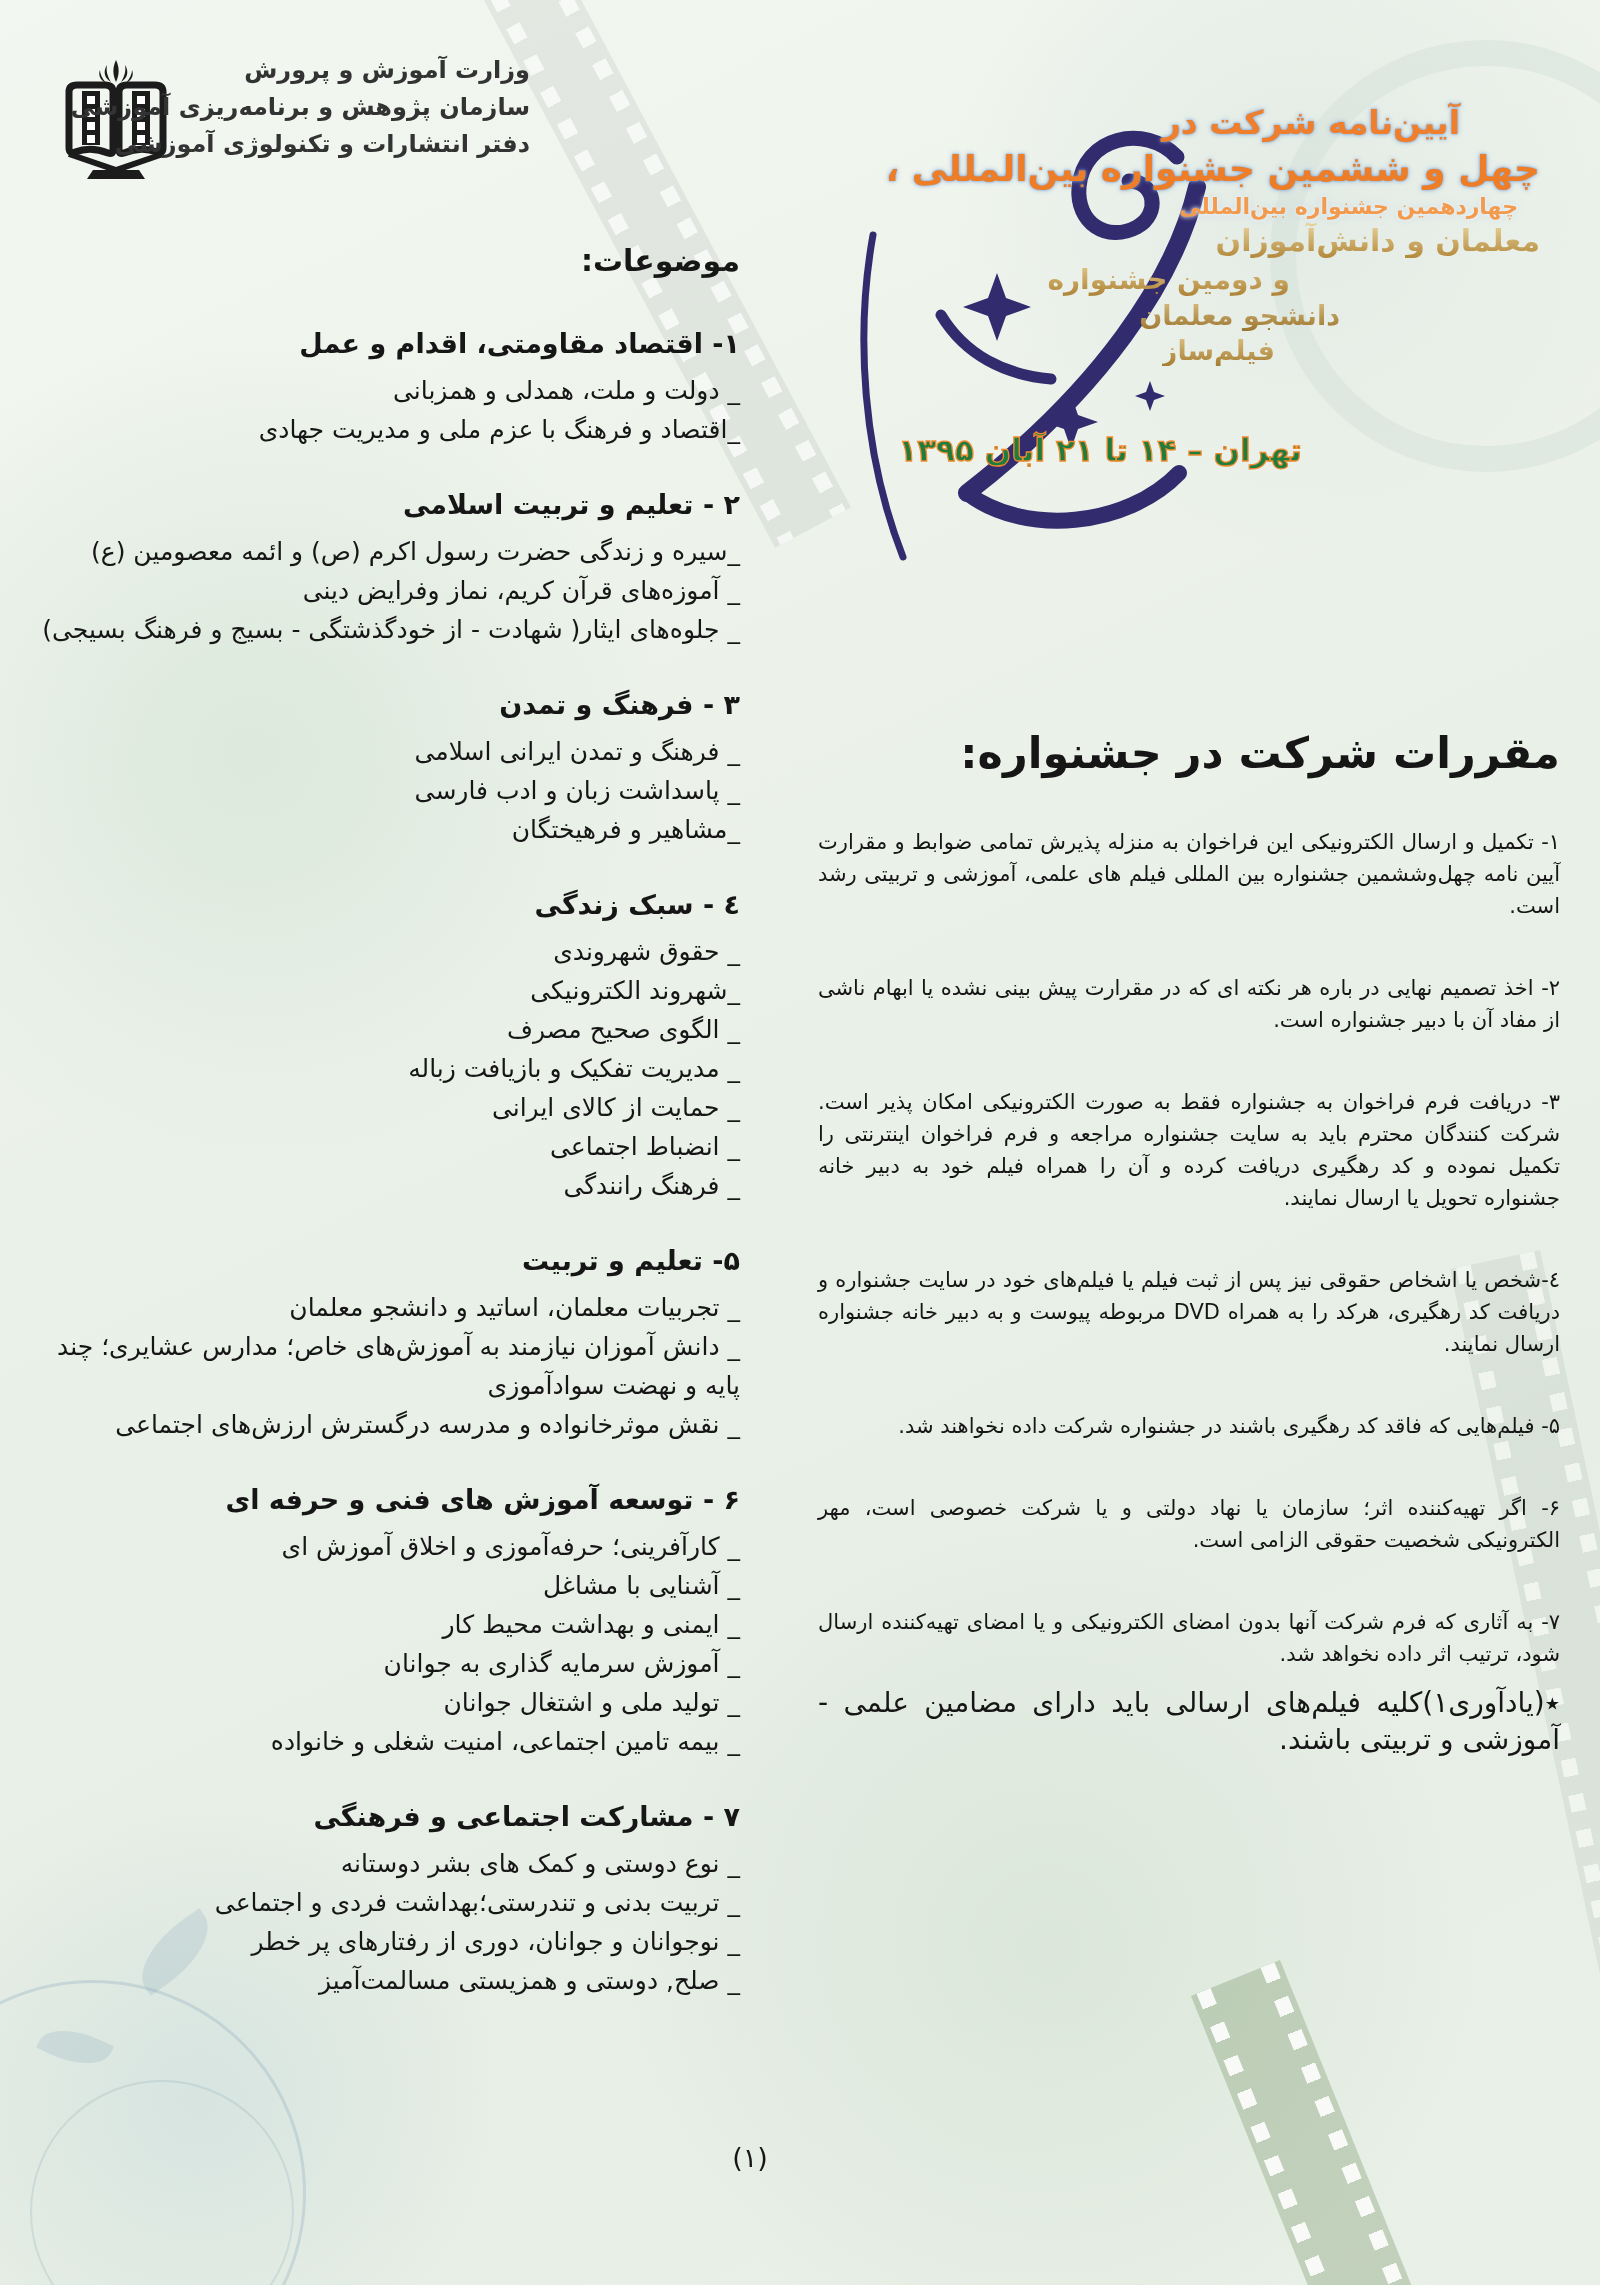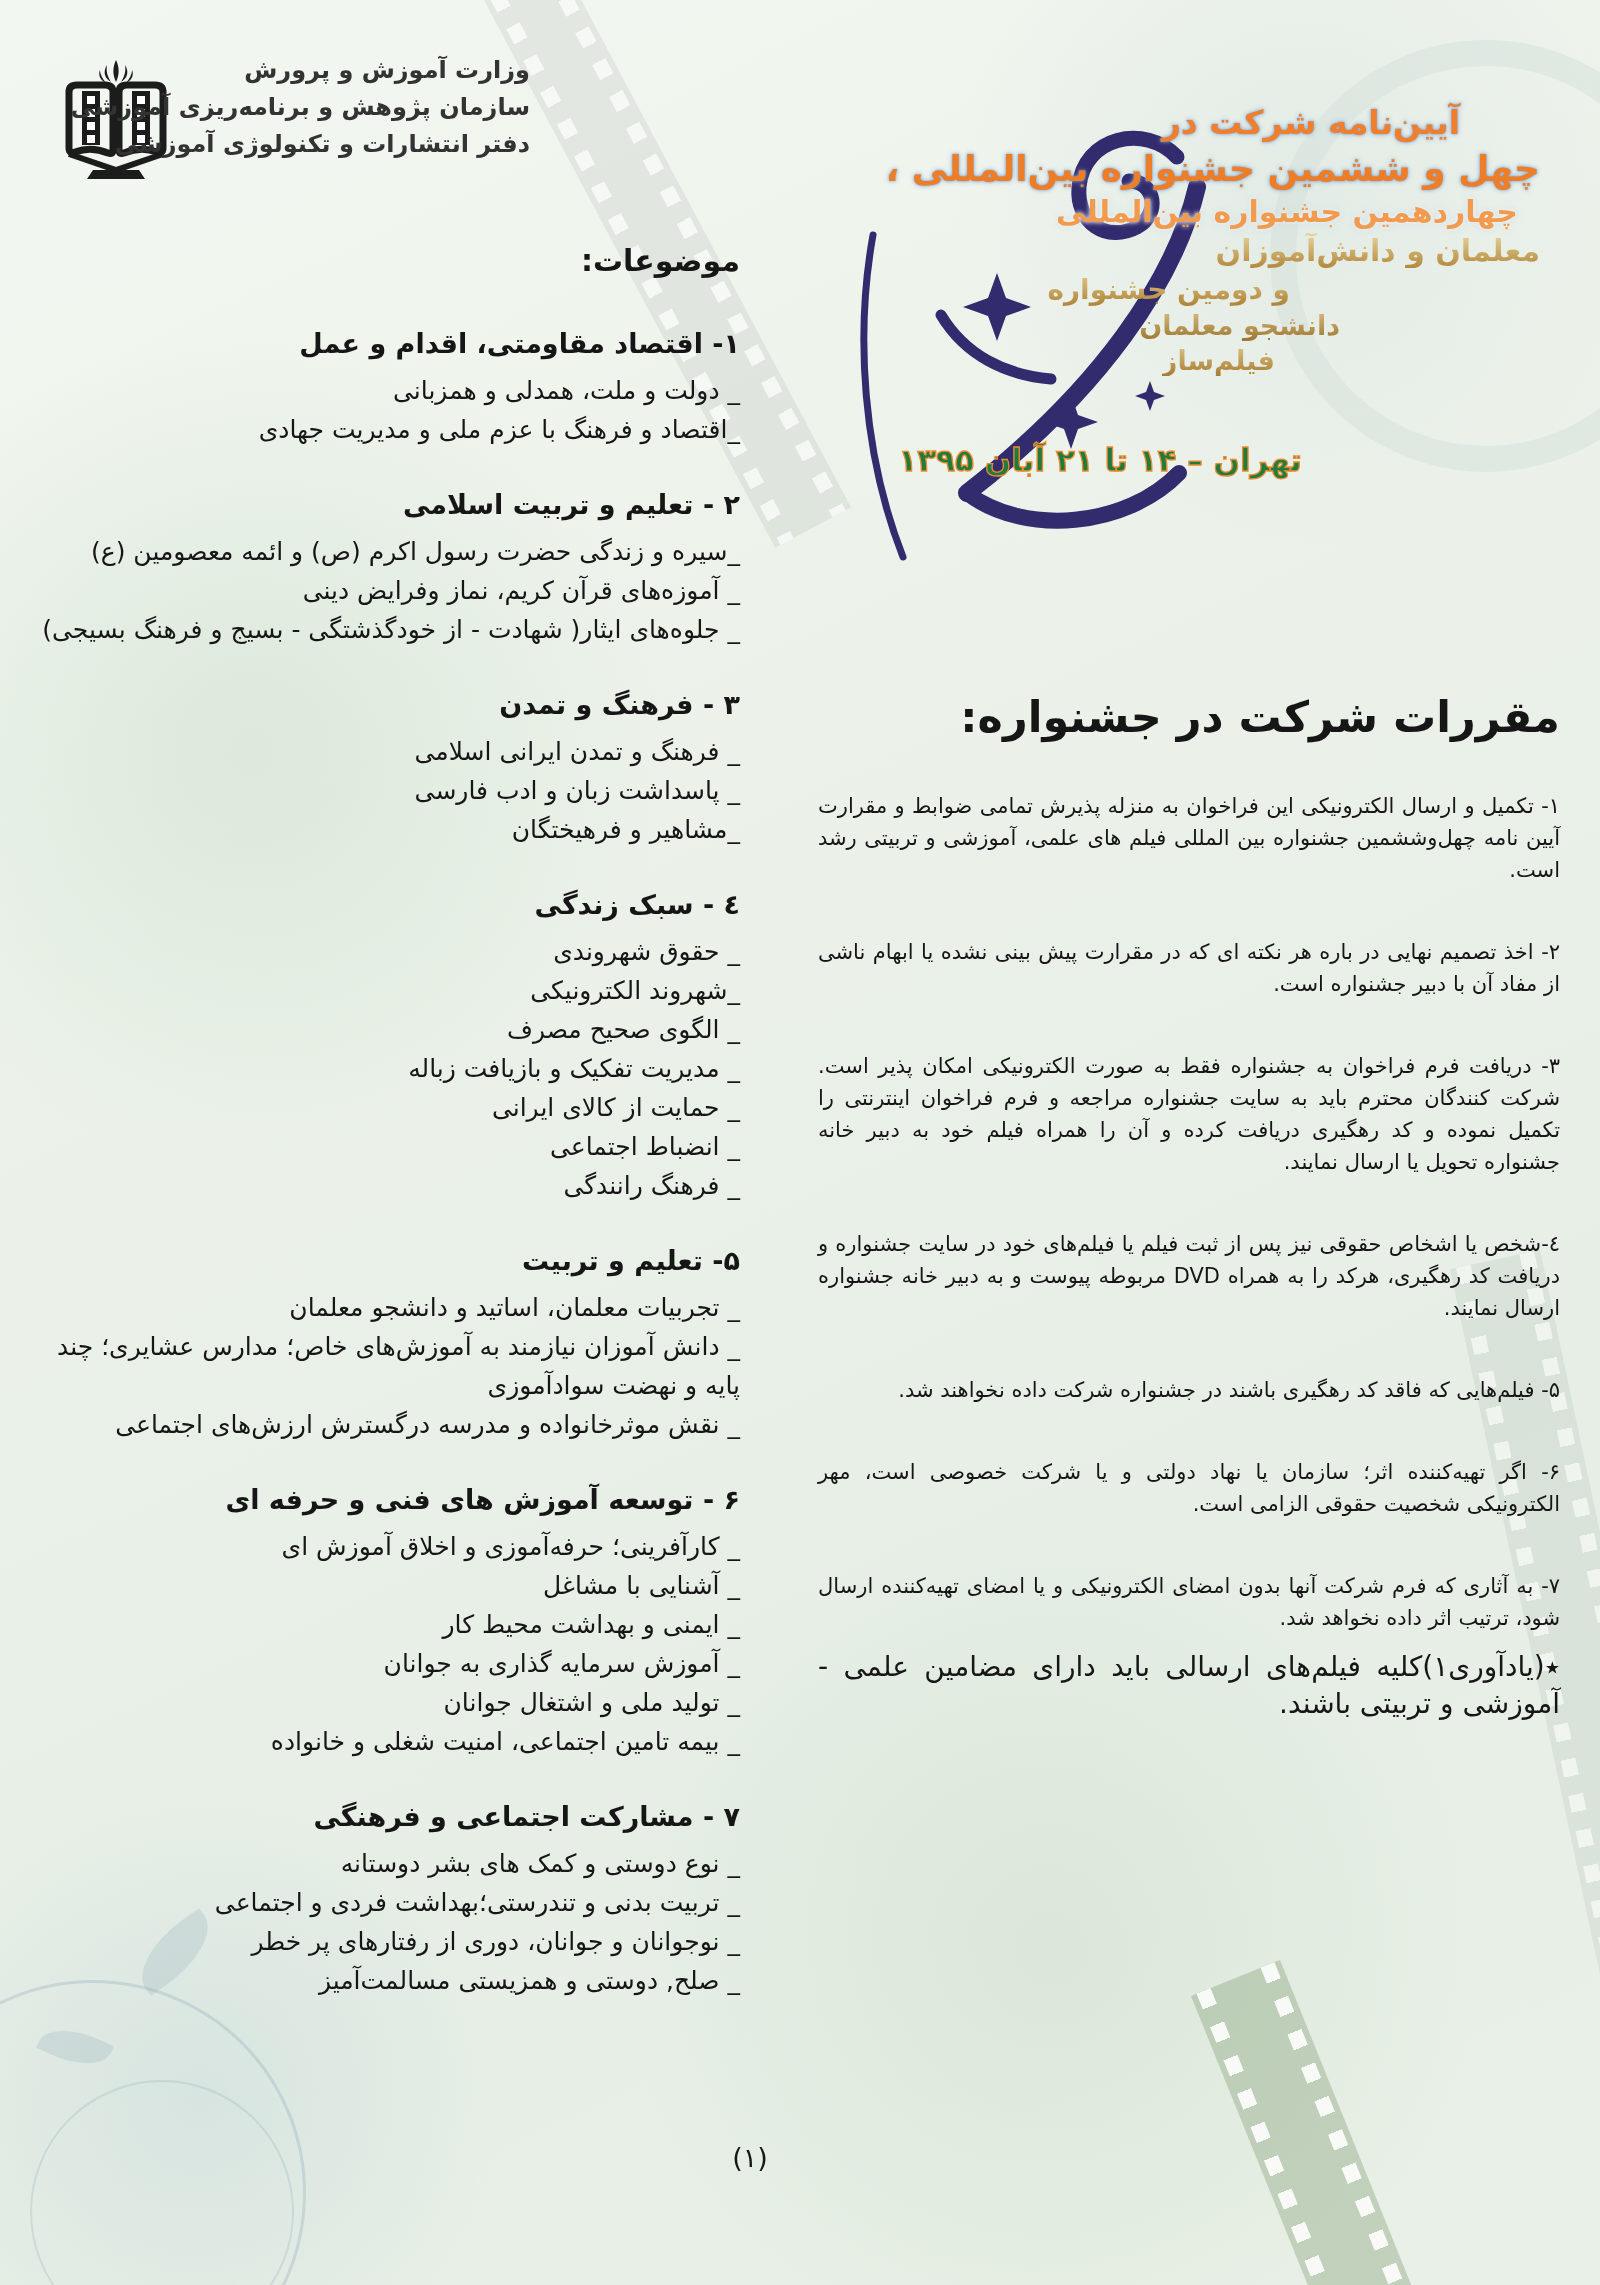--- a/index.html
+++ b/index.html
@@ -35,35 +35,35 @@
   .s4 .band{background:rgba(120,150,105,.34);}
   
   .ministry-logo{position:absolute;left:55px;top:58px;width:122px;height:122px;z-index:3;}
   .ministry-text{position:absolute;right:1070px;top:52px;z-index:3;text-align:right;white-space:nowrap;}
   .ministry-text .mline{font-size:24px;font-weight:bold;color:#333;line-height:37px;}
   
   .festival{position:absolute;right:60px;top:103px;z-index:3;display:flex;flex-direction:column;align-items:flex-start;direction:rtl;}
   .festival span{display:block;white-space:nowrap;font-weight:bold;}
   .tl0{font-size:33px;color:#ef7f2c;margin-right:80px;text-shadow:0 0 5px rgba(125,165,215,.85),0 0 2px rgba(125,165,215,.9);text-align:right;}
   .tl1{font-size:36px;color:#ee7d28;margin-top:6px;text-shadow:0 0 5px rgba(125,165,215,.85),0 0 2px rgba(125,165,215,.9);}
-  .tl2{font-size:30px;color:#f29a4e;margin-top:5px;margin-right:22px;text-shadow:0 0 4px rgba(255,255,255,.95),0 0 6px rgba(170,195,225,.6);}
+  .tl2{font-size:22px;color:#f29a4e;margin-top:5px;margin-right:22px;text-shadow:0 0 4px rgba(255,255,255,.95),0 0 6px rgba(170,195,225,.6);}
   .tl3{font-size:30px;margin-top:4px;background:linear-gradient(#e9d49e,#b3883a);-webkit-background-clip:text;background-clip:text;color:transparent;text-shadow:none;}
   .tl4{font-size:28px;margin-top:5px;margin-right:250px;background:linear-gradient(#e5c98c,#ad8336);-webkit-background-clip:text;background-clip:text;color:transparent;}
   .tl5{font-size:27px;margin-top:4px;margin-right:200px;background:linear-gradient(#d9bd82,#9c762f);-webkit-background-clip:text;background-clip:text;color:transparent;}
   .tl6{font-size:27px;margin-top:4px;margin-right:265px;background:linear-gradient(#dec387,#a57d32);-webkit-background-clip:text;background-clip:text;color:transparent;}
   .fdate{font-size:31px;margin-top:66px;margin-right:238px;color:#1f7c3c;-webkit-text-stroke:1.3px #ee8a2f;letter-spacing:1px;}
   .calligraphy{position:absolute;left:845px;top:95px;width:395px;height:470px;z-index:2;}
   
   .topics{position:absolute;left:40px;top:243px;width:700px;z-index:3;direction:rtl;text-align:right;}
   .topics-heading{font-size:30px;font-weight:bold;margin:0 0 50px 0;}
   .tsection{margin-bottom:40px;}
   .tsection h3{font-size:27px;font-weight:bold;margin:0 0 12px 0;}
   .titem{font-size:25px;line-height:39px;}
   
-  .regs{position:absolute;left:818px;top:692px;width:742px;z-index:3;direction:rtl;}
+  .regs{position:absolute;left:818px;top:728px;width:742px;z-index:3;direction:rtl;}
   .regs-heading{font-size:43px;font-weight:bold;margin:0 0 48px 0;text-align:right;}
   .para{font-size:21px;line-height:32px;text-align:justify;margin:8px 0 50px 0;}
   .note{font-size:28px;line-height:37px;text-align:justify;margin:-36px 0 4px 0;}
   
   .pagenum{position:absolute;left:690px;top:2142px;width:120px;text-align:center;font-size:27px;z-index:3;}
 </style>
 </head>
 <body>
 
 <div class="wash w1"></div>

